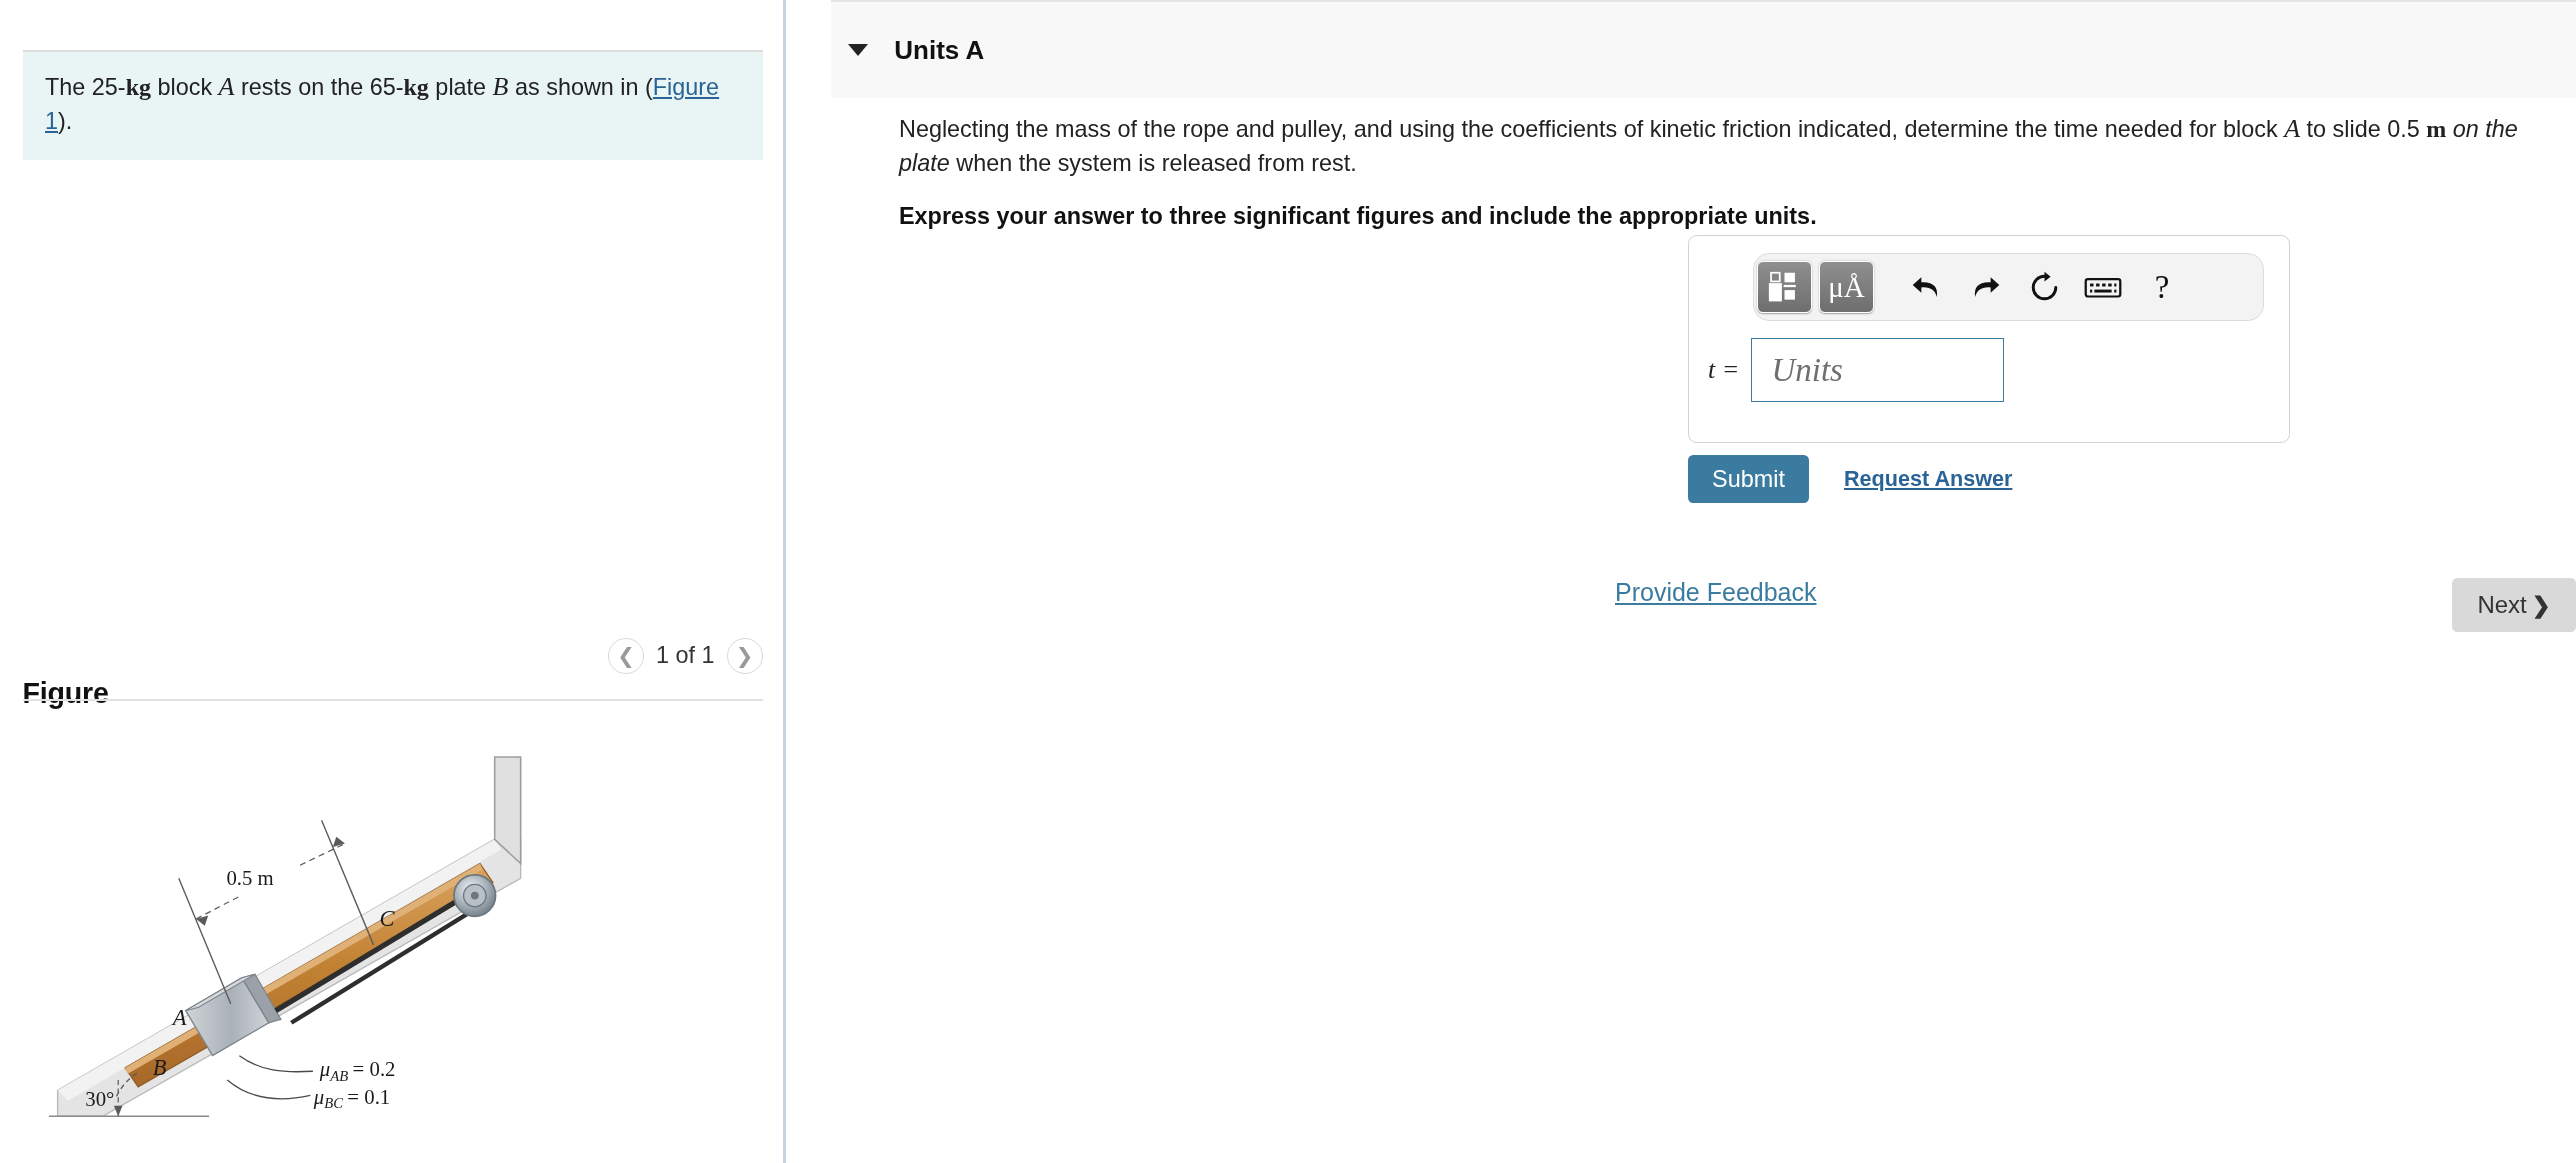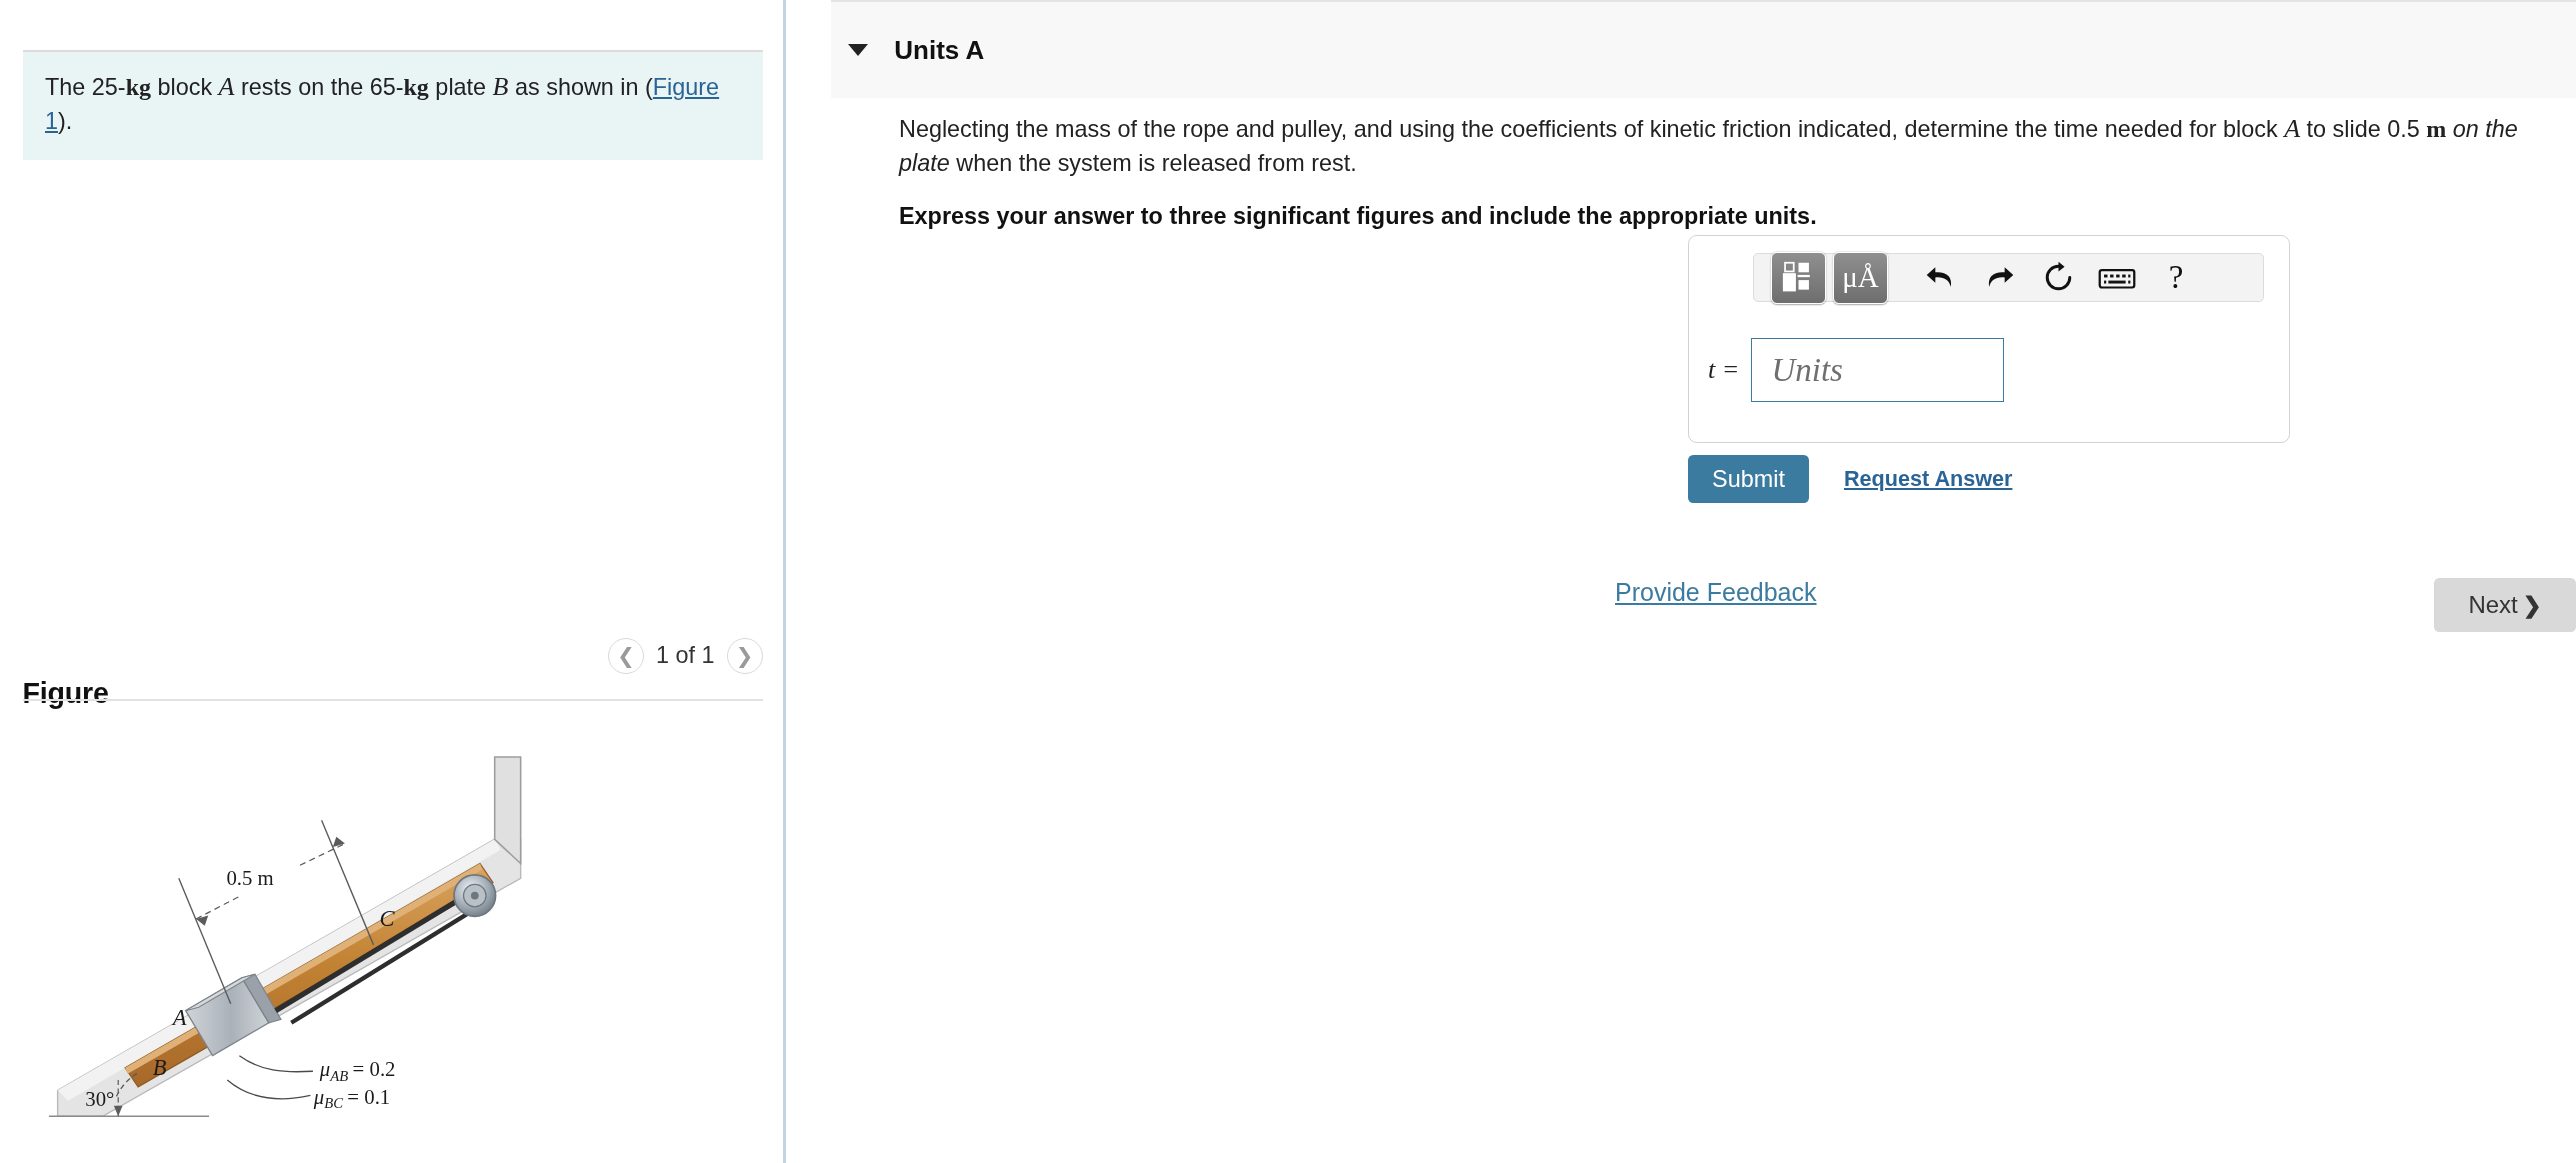--- a/index.html
+++ b/index.html
@@ -100,24 +100,24 @@
 
   
   .answer-panel {
     position: absolute; left: 902px; top: 235px;
     width: 602px; height: 208px;
     border: 1.7px solid #d2d2d2; border-radius: 8.7px;
     background: #fff;
   }
   .tool-bar {
     position: absolute; left: 64px; top: 17.3px;
-    width: 511px; height: 49px;
+    width: 511px; height: 68px;
     background: #f3f3f3;
-    border: 1.7px solid #dcdcdc; border-radius: 5px;
-    display: flex; align-items: center; padding-left: 17px; gap: 7px;
+    border: 1.7px solid #dcdcdc; border-radius: 16px;
+    display: flex; align-items: center; padding-left: 3px; gap: 7px;
   }
   .tool-btn-gray {
     width: 55px; height: 52px; border-radius: 6px;
     background: linear-gradient(#8f8f8f, #6e6e6e);
     border: 1.7px solid #ffffff;
     box-shadow: 0 0.9px 1.7px rgba(0,0,0,.35);
     display: flex; align-items: center; justify-content: center;
     cursor: pointer; position: relative;
   }
   .tmpl-svg { display:block; }
@@ -162,21 +162,21 @@
     margin-left: 35px; color: #2a6496; font-size: 21.6px; font-weight: bold;
     text-decoration: underline; cursor: pointer;
   }
 
   .provide-feedback {
     position: absolute; left: 829px; top: 578px;
     color: #3b7ba0; font-size: 25px; text-decoration: underline; cursor: pointer;
   }
   .next-btn {
     position: absolute; right: 0; top: 578px;
-    width: 142px; height: 54px;
+    width: 124px; height: 54px;
     background: #d9d9d9; color: #333; border: none; border-radius: 5.2px;
     font-size: 24px; font-family: "Liberation Sans", sans-serif;
     display: flex; align-items: center; justify-content: center; gap: 5px;
     cursor: pointer;
   }
   .chev { font-weight: bold; font-size: 22.5px; }
 </style>
 </head>
 <body>
 

